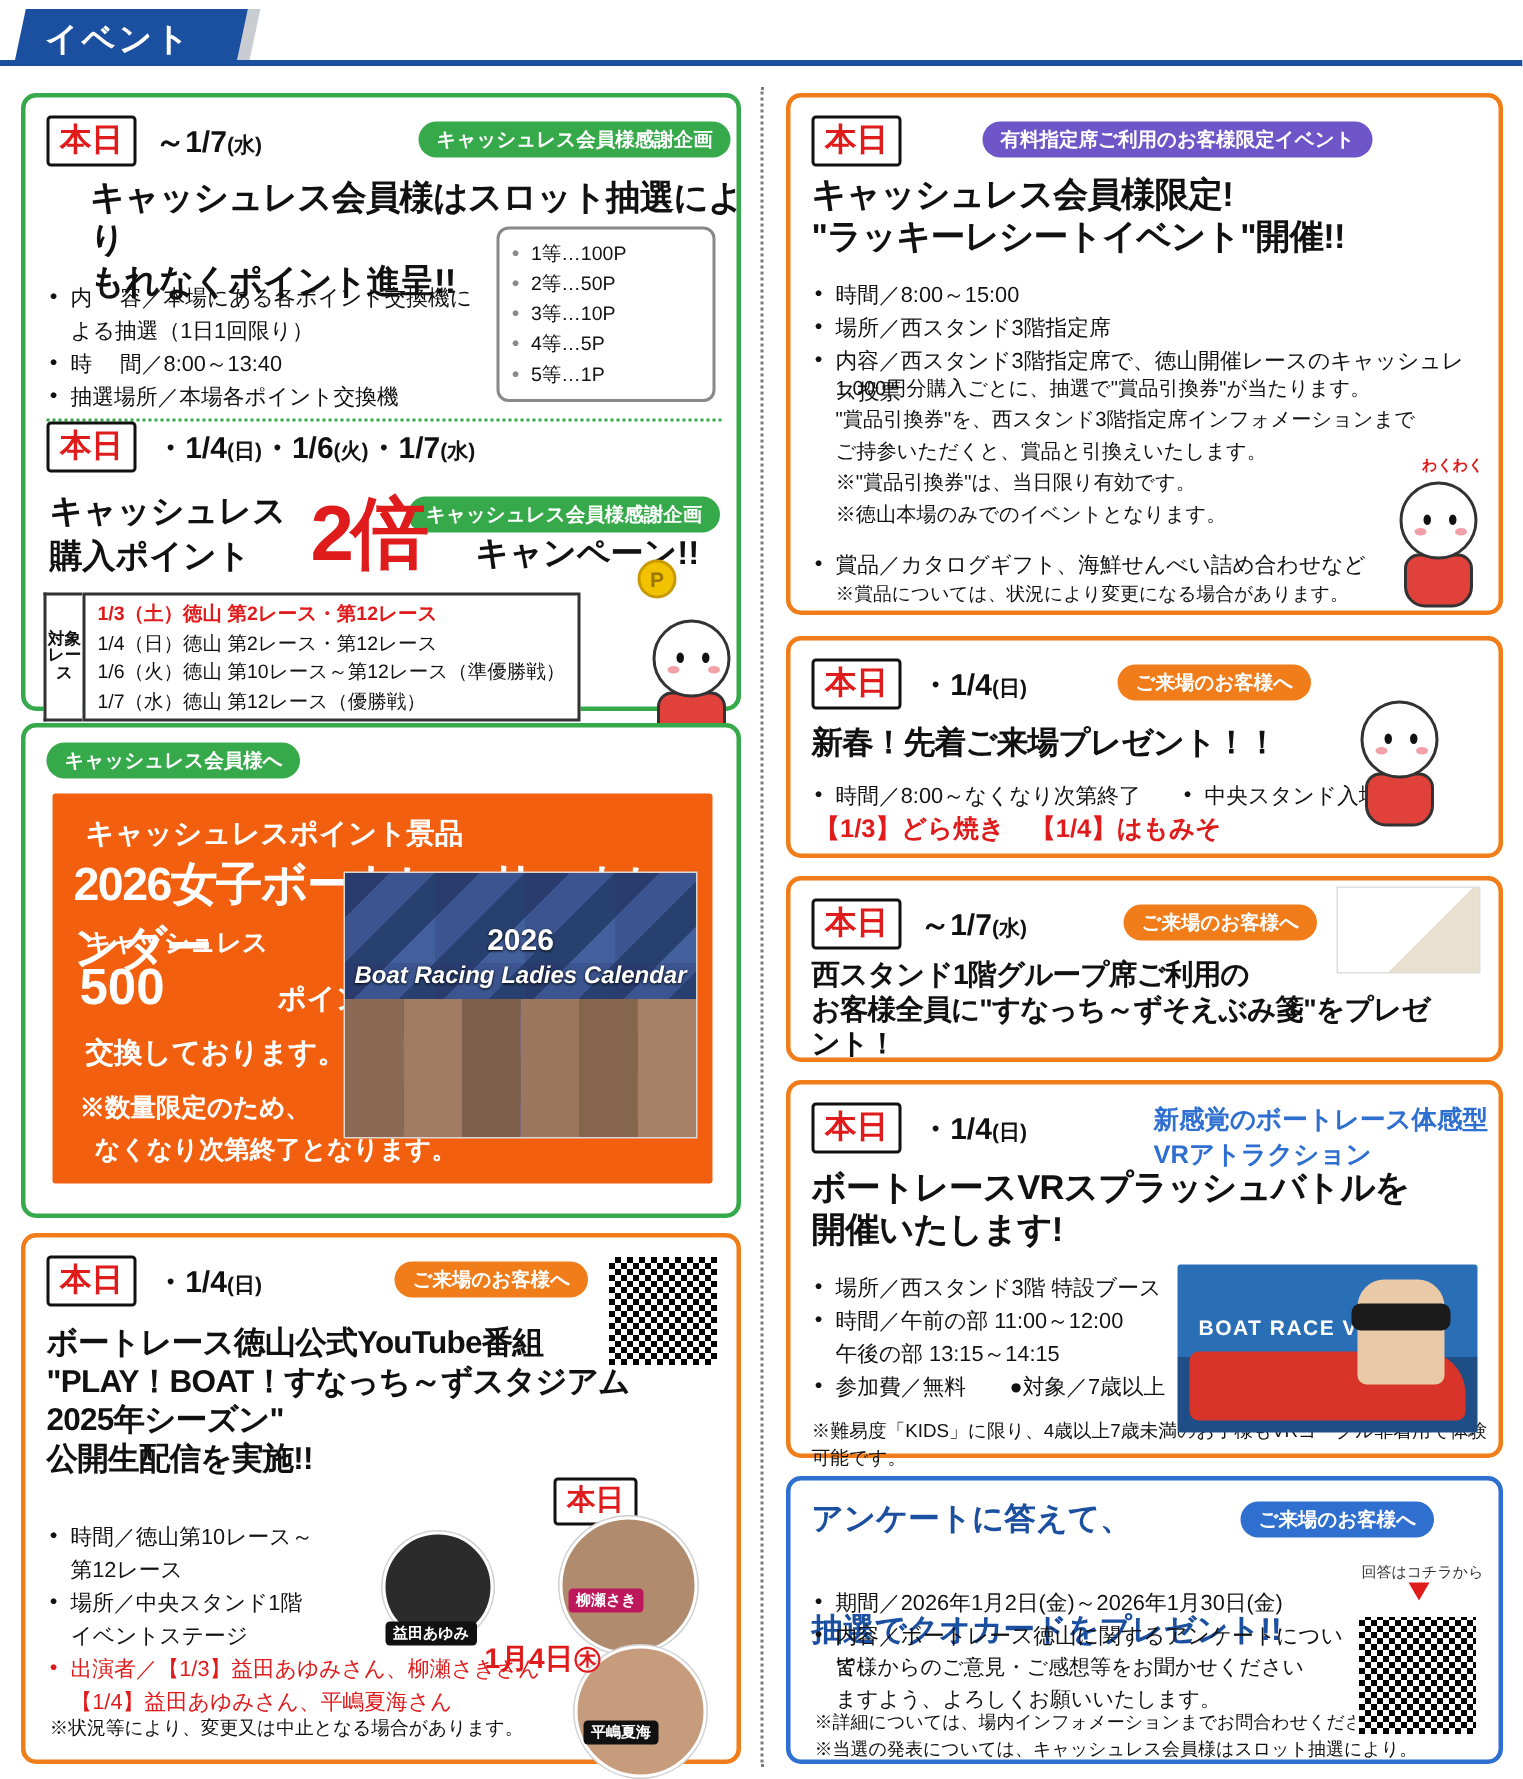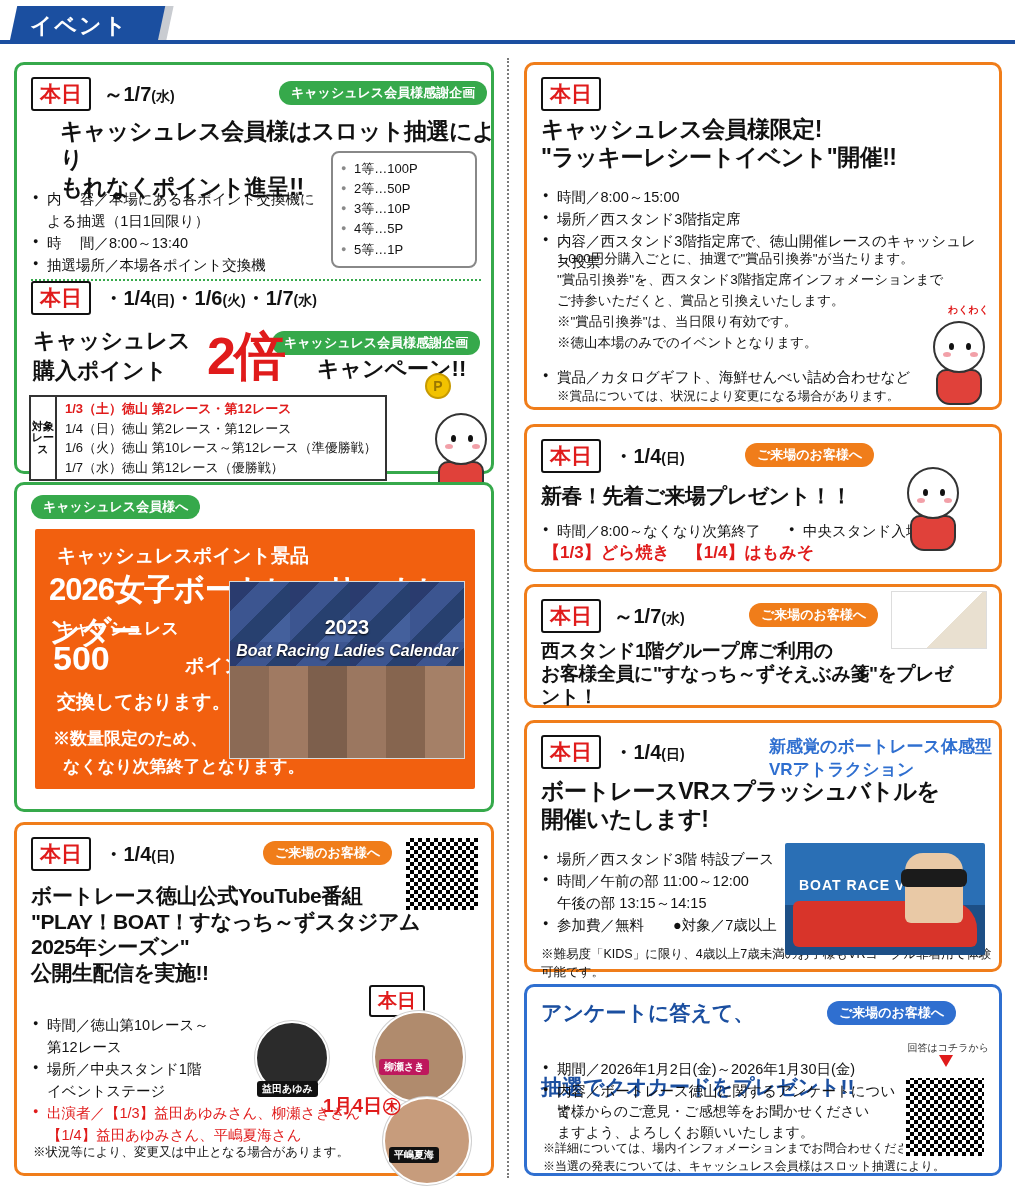--- a/index.html
+++ b/index.html
@@ -290,21 +290,21 @@
   <div class="poster">
     <div class="t1">キャッシュレスポイント景品</div>
     <div class="t2">2026女子ボートレーサーカレンダー</div>
     <div class="t3">キャッシュレス</div>
     <div class="t4">500</div>
     <div class="t5">ポイントで</div>
     <div class="t6">交換しております。</div>
     <div class="t7">※数量限定のため、</div>
     <div class="t8">なくなり次第終了となります。</div>
     <div class="poster-img">
-      <div class="cap">2023</div>
+      <div class="cap">2026</div>
       <div class="cap2">Boat Racing Ladies Calendar</div>
       <div class="faces">
         <i style="background:#8b6a55"></i>
           <i style="background:#a07a62"></i>
           <i style="background:#7d5f4c"></i>
         <i style="background:#9b7760"></i>
           <i style="background:#86654f"></i>
           <i style="background:#a58067"></i>
       </div>
     </div>
@@ -345,20 +345,23 @@
   <div class="pname" style="left:362px; top:234px; background:#be185d;">柳瀬さき</div>
   <div class="pcircle" style="left:366px; top:272px; width:88px; height:88px; background:#c79c7c;"></div>
   <div class="pname" style="left:372px; top:322px;">平嶋夏海</div>
   <div style="position:absolute; left:306px; top:268px; color:#e01b1b; font-weight:bold; font-size:19px;">1月4日㊍</div>
 </div>
 
 <div class="box b-orange" style="left:524px; top:62px; width:478px; height:348px;">
   <div style="position:absolute; left:14px; top:12px;">
     <span class="honjitsu">本日</span>
   </div>
+  <div style="position:absolute; left:128px; top:16px;">
+    <span class="tag tag-purple">有料指定席ご利用のお客様限定イベント</span>
+  </div>
   <div class="headline" style="position:absolute; left:14px; top:50px; width:450px; white-space:pre-line;">キャッシュレス会員様限定!
 "ラッキーレシートイベント"開催!!</div>
 
   <ul class="bl" style="position:absolute; left:16px; top:118px; width:446px;">
     <li>時間／8:00～15:00</li>
     <li>場所／西スタンド3階指定席</li>
     <li>内容／西スタンド3階指定席で、徳山開催レースのキャッシュレス投票</li>
   </ul>
   <div style="position:absolute; left:30px; top:184px; width:430px; font-size:13.5px; line-height:1.55;">
     <div>1,000円分購入ごとに、抽選で"賞品引換券"が当たります。</div>

